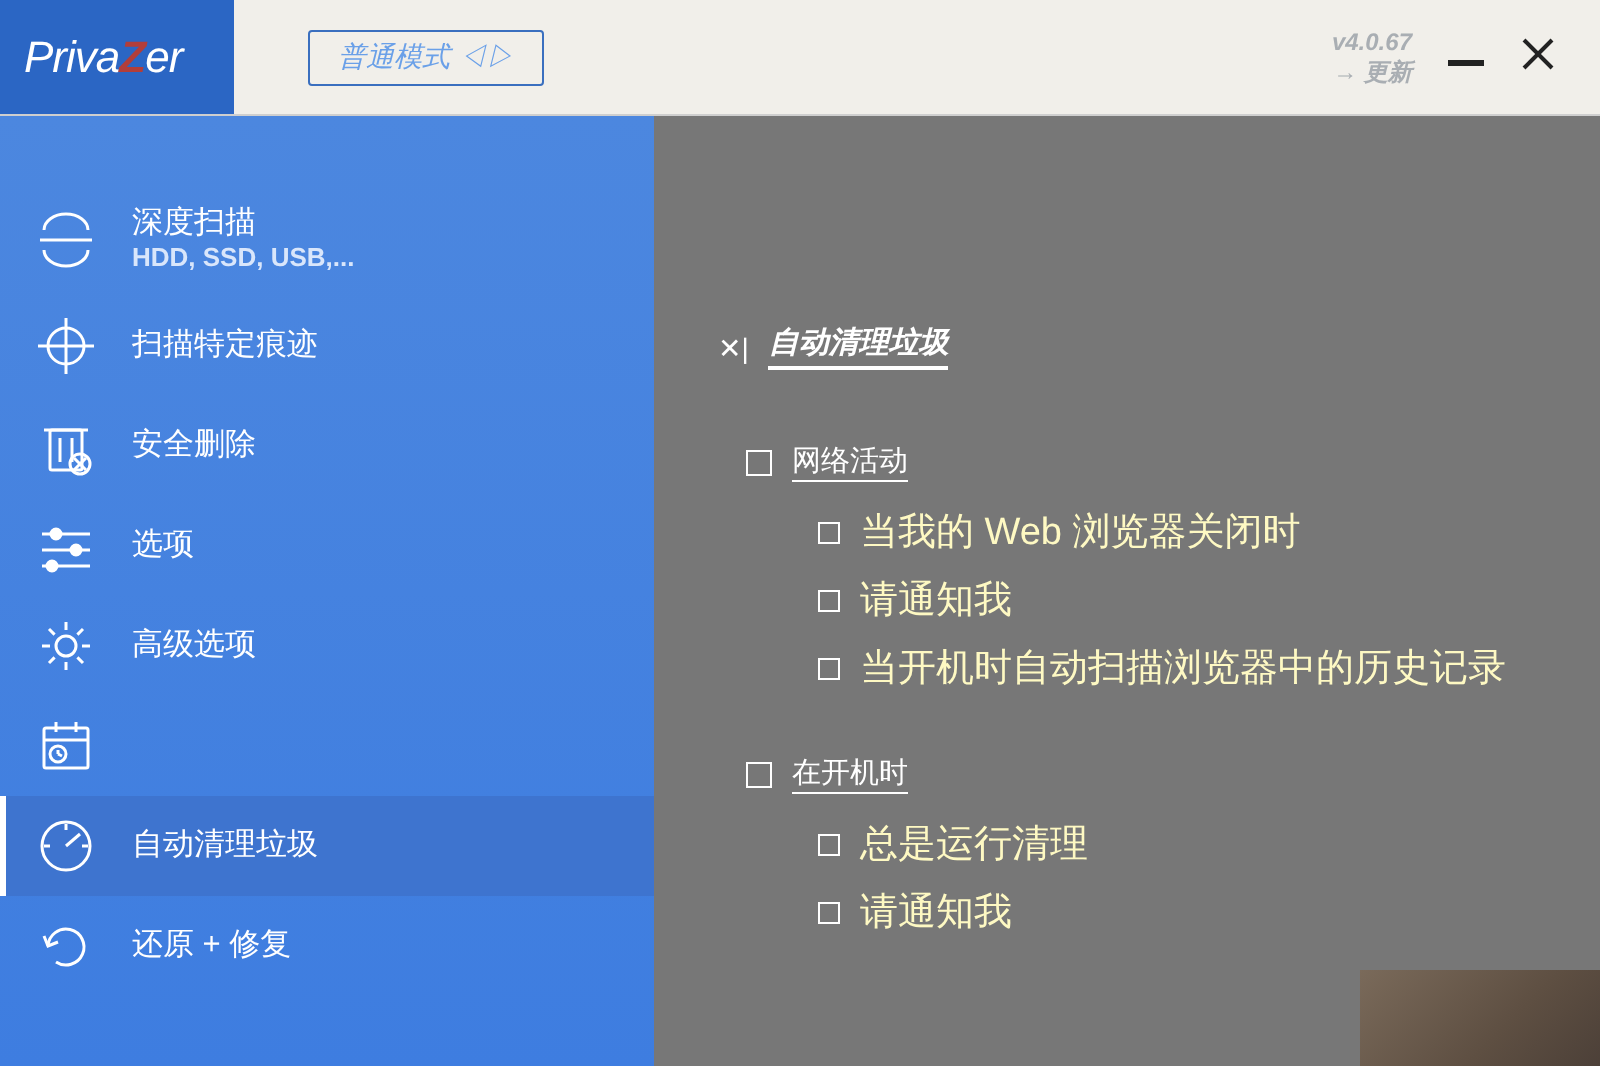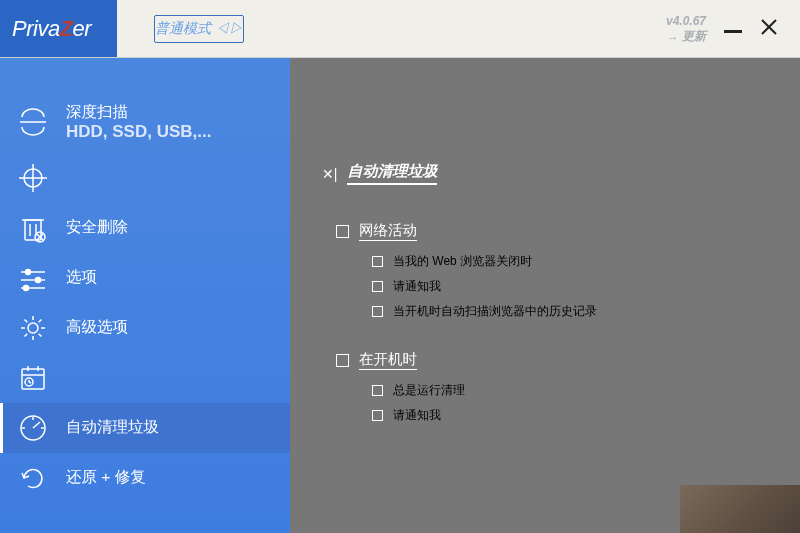--- a/index.html
+++ b/index.html
@@ -11,55 +11,55 @@
     display: flex; align-items: center;
     border-bottom: 1px solid #cfcfcf;
   }
   .logo {
     color: #fff; font-size: 22px; font-style: italic; font-weight: 400;
     padding-left: 12px; letter-spacing: -0.5px;
     width: 138px;
   }
   .logo .z { color: #b23e3a; font-weight: bold; font-style: italic; }
   .mode-btn {
-    margin-left: 16px; padding: 4px 0;
+    margin-left: 16px; padding: 4px 14px;
     border: 1px solid #3a6fbf; background: transparent;
     color: #6aa0e8; font-size: 14px; font-style: italic;
     border-radius: 2px;
   }
   .tb-right {
     margin-left: auto; display: flex; align-items: center; gap: 18px;
     padding-right: 22px;
   }
   .version-box { text-align: right; font-style: italic; color: #a9aeb3; font-size: 12px; line-height: 1.2; font-weight: bold; }
   .version-box .upd::before { content: "→ "; }
   .min-btn, .close-btn { font-size: 20px; line-height: 1; color: #222; cursor: pointer; }
   .min-btn { width: 18px; height: 3px; background: #222; margin-top: 6px; }
   .close-btn svg { width: 18px; height: 18px; }
 
   .body-row { display: flex; height: calc(533px - 58px); }
   .sidebar {
-    width: 290px;
+    width: 327px;
     background: linear-gradient(to bottom, #4c87df, #3e7de0);
     padding-top: 34px;
     color: #fff;
     display: flex; flex-direction: column;
   }
   .nav-item {
     display: flex; align-items: center; gap: 18px;
     padding: 10px 0 10px 18px;
     font-size: 15.5px;
     cursor: pointer;
     min-height: 48px;
   }
   .nav-item.active { background: #3e74cf; border-left: 3px solid #fff; padding-left: 15px; }
   .nav-icon { width: 30px; height: 30px; display: flex; align-items: center; justify-content: center; flex-shrink: 0; }
   .nav-icon svg { stroke: #fff; fill: none; stroke-width: 1.5; }
   .nav-text-wrap { display: flex; flex-direction: column; line-height: 1.25; }
-  .nav-sub { font-size: 17px; font-weight: bold; color: #d9e6fb; }
+  .nav-sub { font-size: 13px; font-weight: bold; color: #d9e6fb; }
 
   .main {
     flex: 1;
     background: #777777;
     position: relative;
     color: #e8e8e8;
     padding: 104px 0 0 32px;
   }
   .main-title-row { display: flex; align-items: center; gap: 10px; margin-bottom: 36px; }
   .x-icon { font-size: 14px; color: #fff; }
@@ -72,21 +72,21 @@
     display: flex; align-items: center; gap: 10px;
     font-size: 14.5px; color: #fff;
     margin-bottom: 12px; padding-left: 14px; text-align: right;
   }
   .section-head .lbl { border-bottom: 1px solid #fff; }
   .cb {
     width: 13px; height: 13px; border: 1.5px solid #fff; background: transparent;
     flex-shrink: 0;
   }
   .sub-list { padding-left: 50px; display: flex; flex-direction: column; gap: 8px; }
-  .sub-item { display: flex; align-items: center; gap: 10px; font-size: 12px; color: #000000; }
+  .sub-item { display: flex; align-items: center; gap: 10px; font-size: 19px; color: #fef9c3; }
   .sub-item .cb { width: 11px; height: 11px; }
 
   .corner-img {
     position: absolute; right: 0; bottom: 0;
     width: 120px; height: 48px;
     background: linear-gradient(135deg, #7a6a5a, #5e4f42 60%, #4c4038);
   }
 </style>
 </head>
 <body>
@@ -130,20 +130,21 @@
       </div>
 
       <div class="nav-item">
         <span class="nav-icon">
           <svg viewBox="0 0 30 30">
               <circle cx="15" cy="15" r="9"></circle>
               <line x1="15" y1="1" x2="15" y2="29"></line>
               <line x1="1" y1="15" x2="29" y2="15"></line>
             </svg>
         </span>
+        <span>扫描特定痕迹</span>
       </div>
 
       <div class="nav-item">
         <span class="nav-icon">
           <svg viewBox="0 0 30 30">
               <rect x="7" y="7" width="16" height="20" rx="1"></rect>
               <line x1="4" y1="7" x2="26" y2="7"></line>
               <line x1="12" y1="11" x2="12" y2="23"></line>
               <line x1="18" y1="11" x2="18" y2="23"></line>
               <circle cx="22" cy="24" r="5"></circle>

